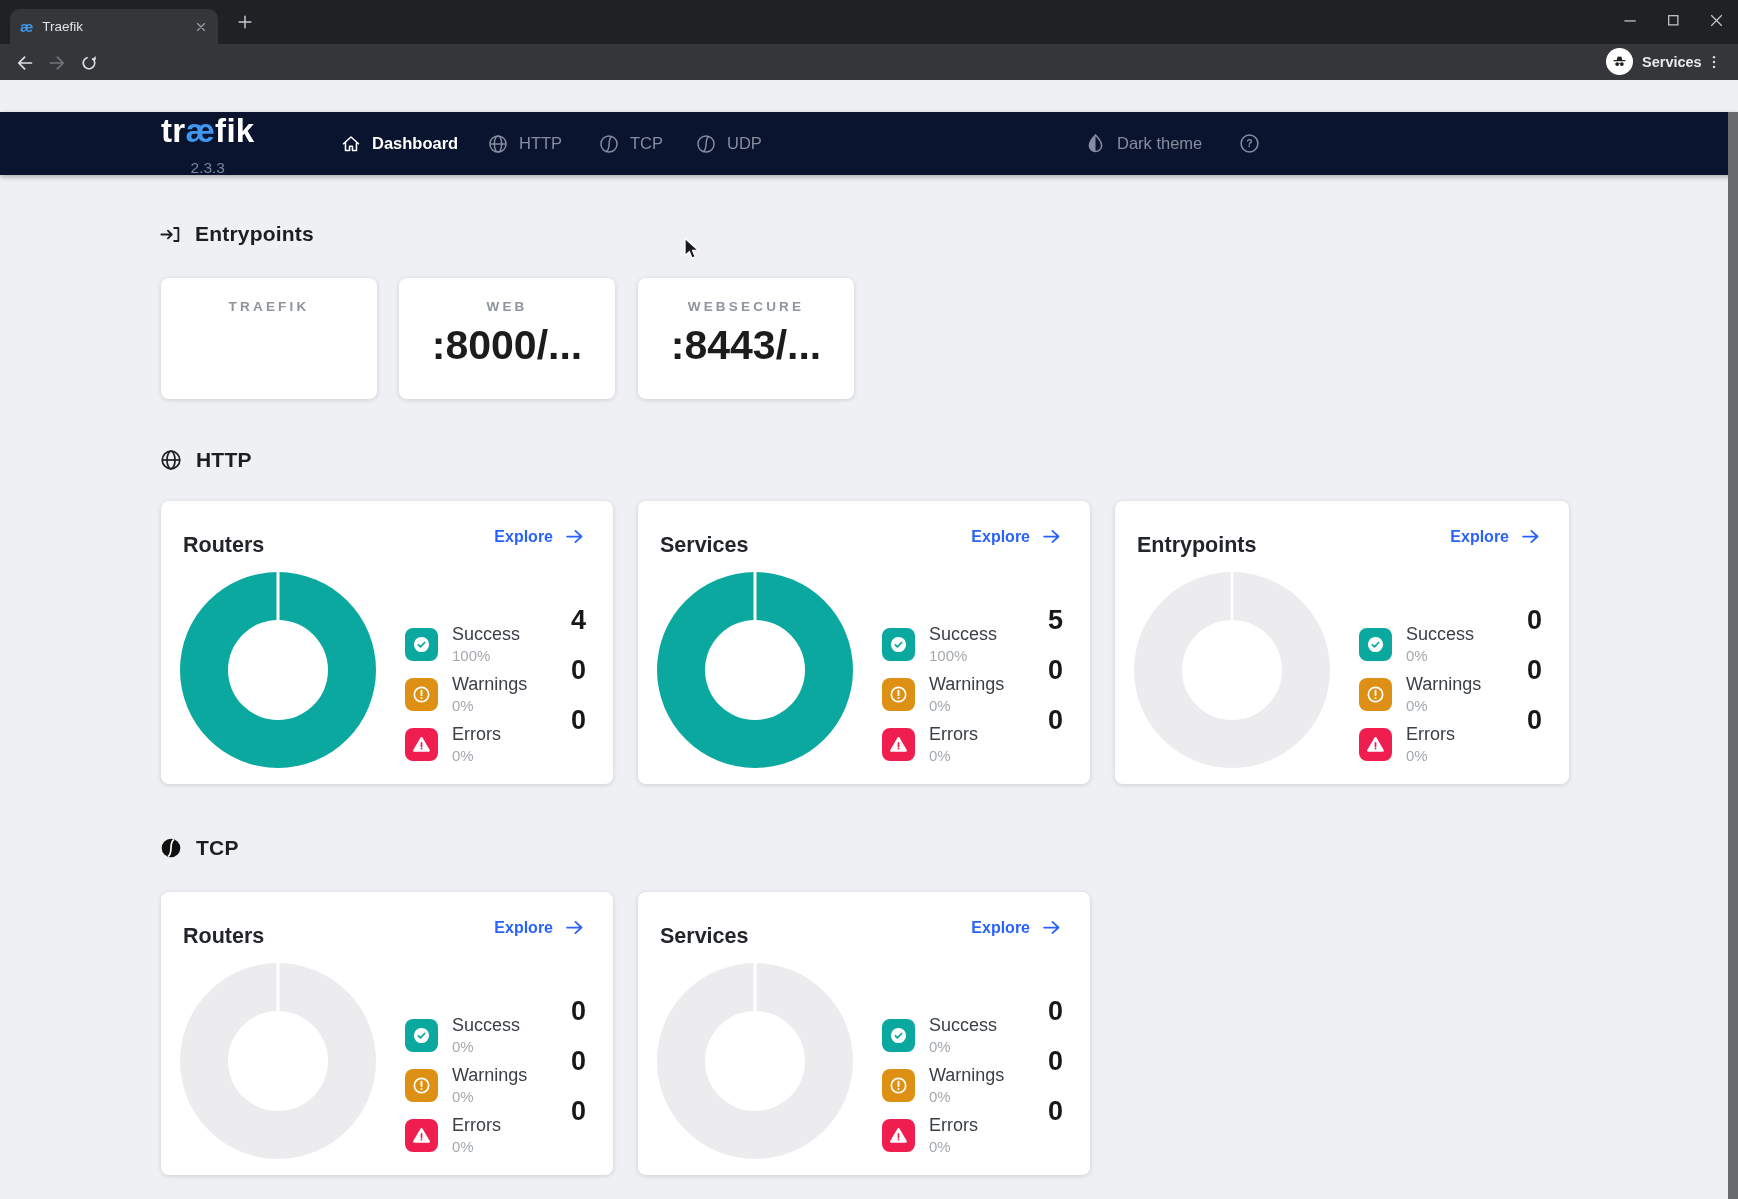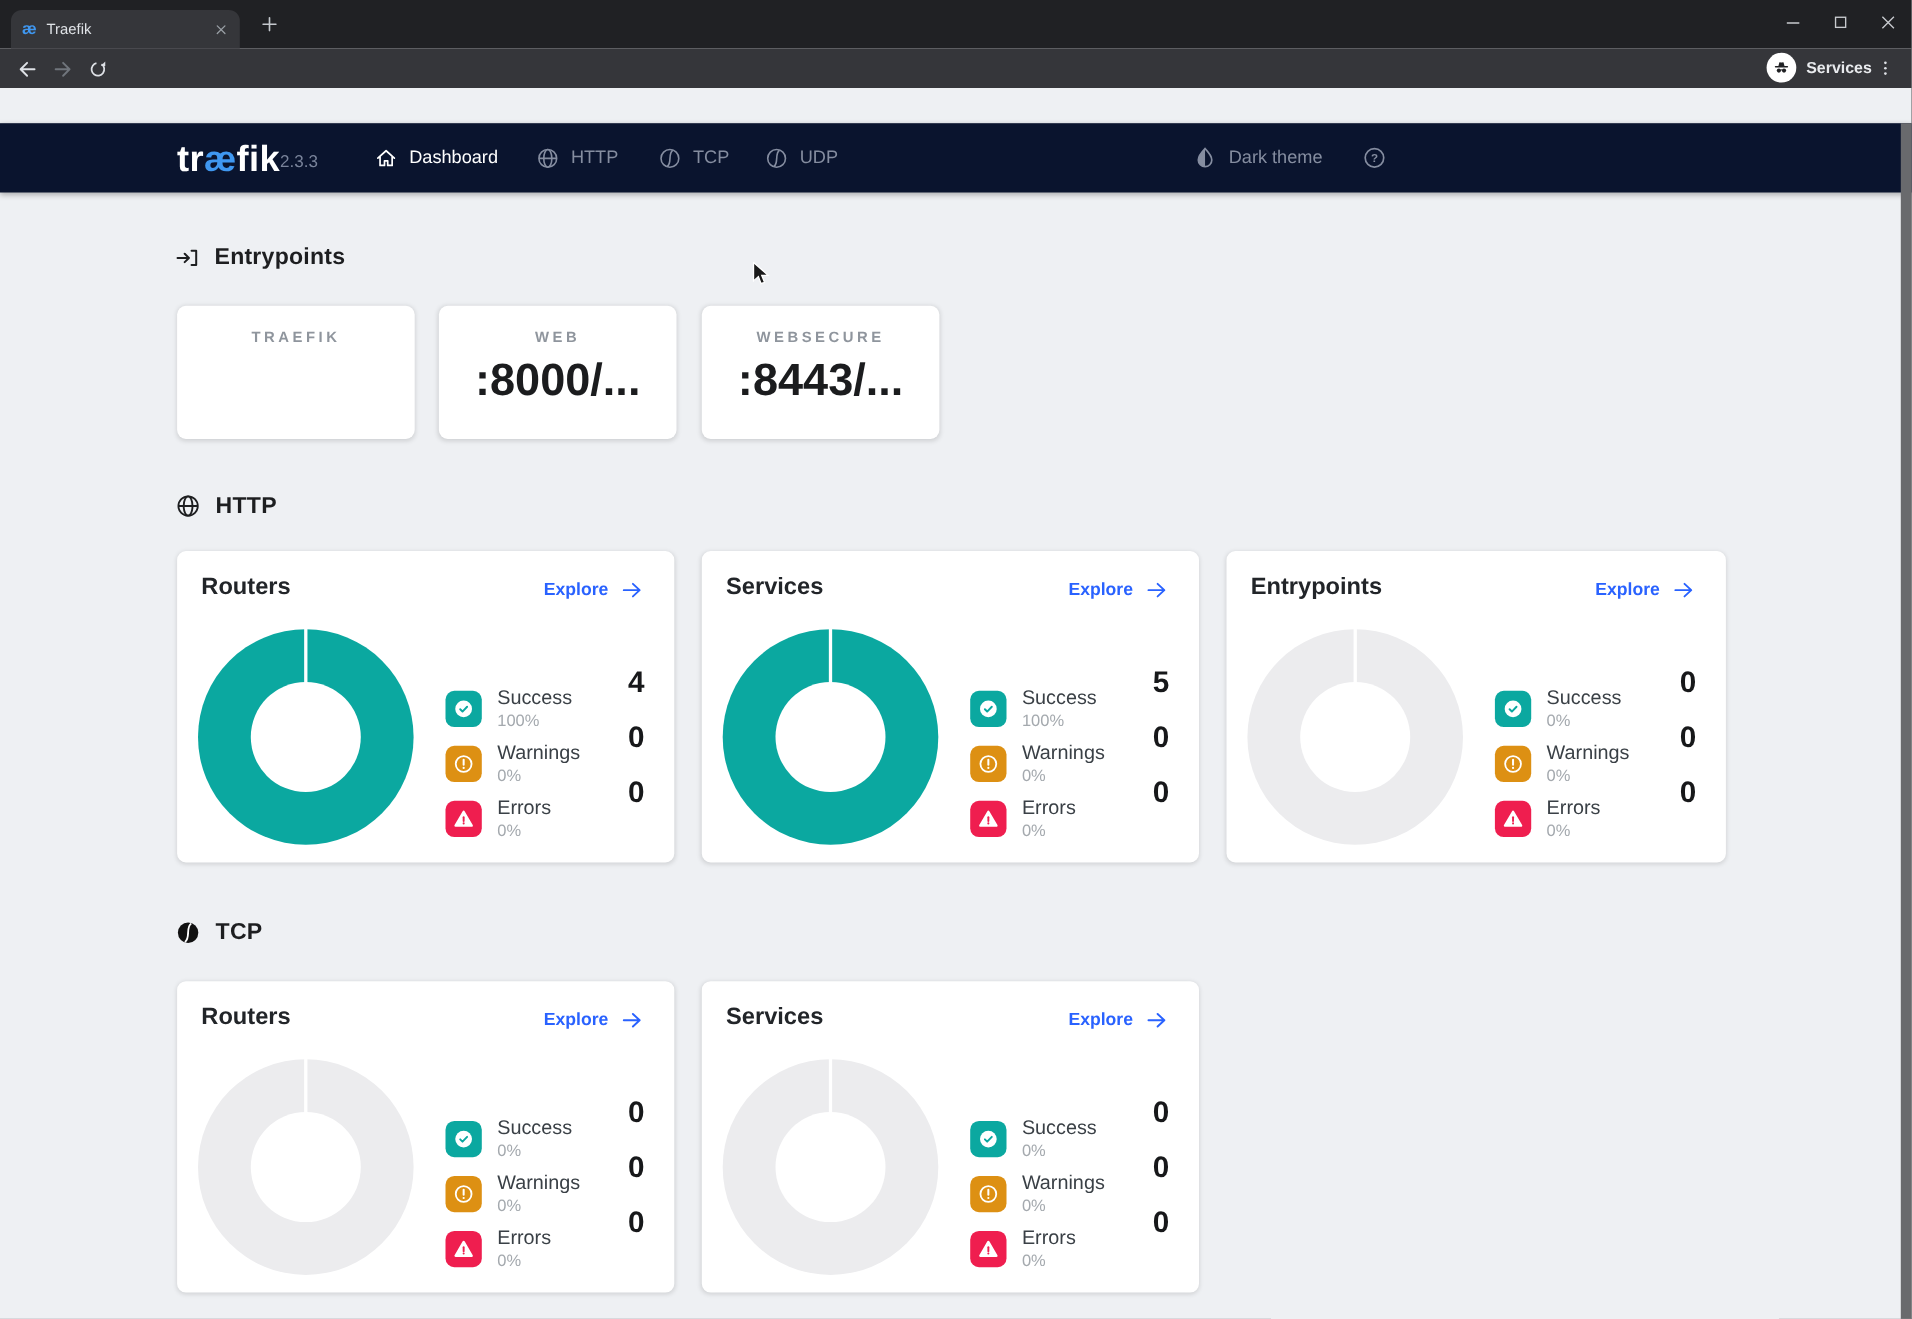--- a/index.html
+++ b/index.html
@@ -28,39 +28,39 @@
   .incog-ic{width:27px;height:27px;border-radius:50%;background:#fff;display:flex;align-items:center;justify-content:center;}
   .incog span.lbl{color:#e8eaed;font-size:14.5px;font-weight:600;}
   .dots{position:absolute;left:1705px;top:5px;}
   .bookmarks{position:absolute;left:0;top:80px;width:100%;height:32px;background:var(--chrome-surface,#35363a);}
   .bm{position:absolute;top:0;height:32px;display:flex;align-items:center;gap:7px;color:#dfe2e6;font-size:13.5px;}
   .bm-sep{position:absolute;top:8px;width:1px;height:16px;background:#5f6368;}
 
   
   .navbar{position:absolute;left:0;top:112px;width:100%;height:63px;background:var(--navbar-bg,#0a142e);
     box-shadow:0 2px 5px rgba(0,0,0,.28);}
-  .logo{position:absolute;top:0;height:63px;display:flex;align-items:center;}
+  .logo{position:absolute;top:0;height:63px;display:flex;align-items:center;flex-direction:column;}
   .logo-text{color:#fff;font-size:33px;font-weight:600;letter-spacing:.3px;}
   .logo-text .ae{color:var(--logo-blue,#3f97f0);}
   .ver{color:#79839a;font-size:15.5px;margin-top:9px;}
   .nav-item{position:absolute;top:0;height:63px;display:flex;align-items:center;gap:10px;
     color:#858da0;font-size:16.5px;font-weight:500;cursor:pointer;}
-  .nav-item.active{color:#ffffff;font-weight:400;}
+  .nav-item.active{color:#ffffff;font-weight:700;}
 
   
   .sec-head{position:absolute;display:flex;align-items:center;gap:13px;color:#1d1e20;
     font-size:21px;font-weight:700;letter-spacing:.2px;}
   .ep-card{position:absolute;width:216px;height:121px;background:#fff;border-radius:8px;
     box-shadow:0 1px 5px rgba(0,0,0,.14);text-align:center;}
   .ep-name{margin-top:21px;font-size:13.5px;letter-spacing:3.2px;color:#8f959d;font-weight:600;}
   .ep-value{margin-top:8px;font-size:41px;font-weight:700;color:#1b1c1e;}
 
   .stat-card{position:absolute;width:452px;height:283px;background:#fff;border-radius:8px;
     box-shadow:0 1px 5px rgba(0,0,0,.14);}
-  .stat-title{position:absolute;left:22px;top:20px;margin:0;font-size:21.5px;font-weight:700;color:#222529;}
+  .stat-title{position:absolute;left:22px;top:32px;margin:0;font-size:21.5px;font-weight:700;color:#222529;}
   .explore{position:absolute;right:28px;top:25px;display:flex;align-items:center;gap:11px;
     color:var(--link,#2962ff);font-size:16px;font-weight:600;text-decoration:none;cursor:pointer;}
   .donut{position:absolute;left:19px;top:71px;width:196px;height:196px;border-radius:50%;}
   .donut-full{background:var(--teal,#0ba8a0);}
   .donut-empty{background:var(--donut-empty,#ececee);}
   .donut::after{content:"";position:absolute;inset:48px;background:#fff;border-radius:50%;}
   .donut-gap{position:absolute;left:50%;top:-1px;width:3px;height:52px;background:#fff;transform:translateX(-50%);}
   .lrow{position:absolute;left:244px;height:50px;display:flex;align-items:center;margin-top:24px;}
   .licon{width:33px;height:33px;border-radius:8px;display:flex;align-items:center;justify-content:center;flex:none;}
   .licon.s{background:var(--teal,#0ba8a0);}

